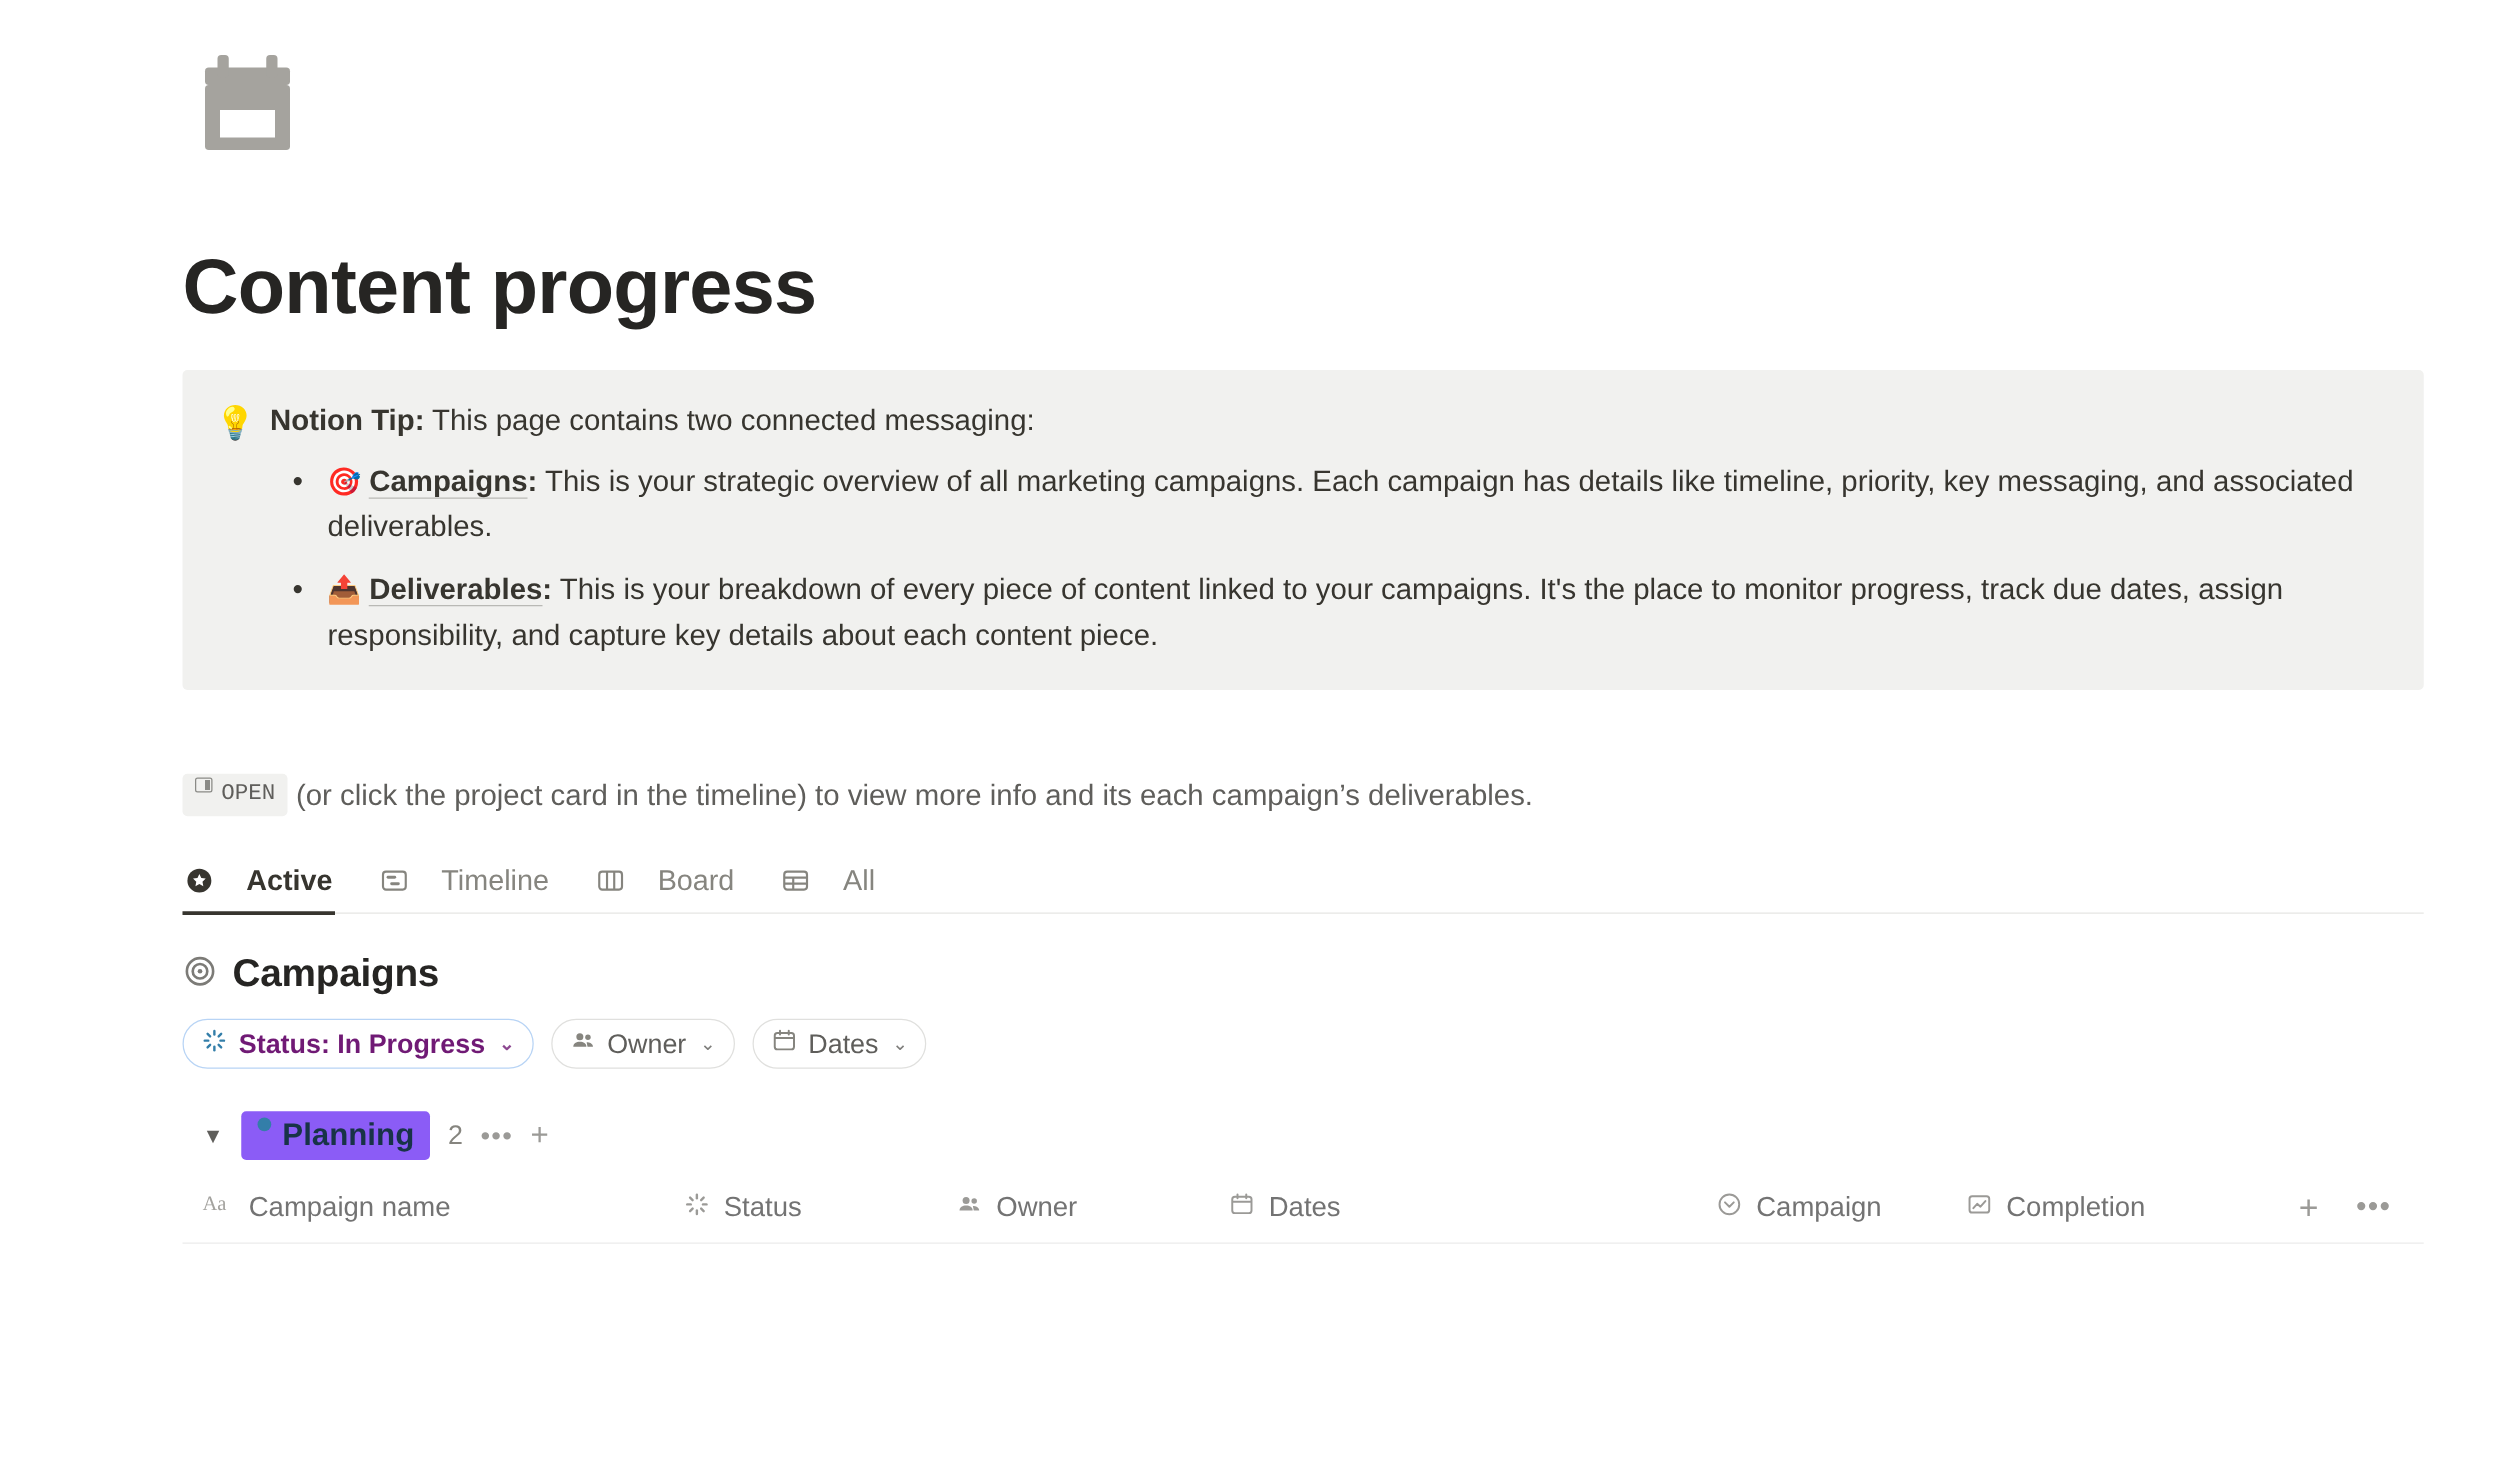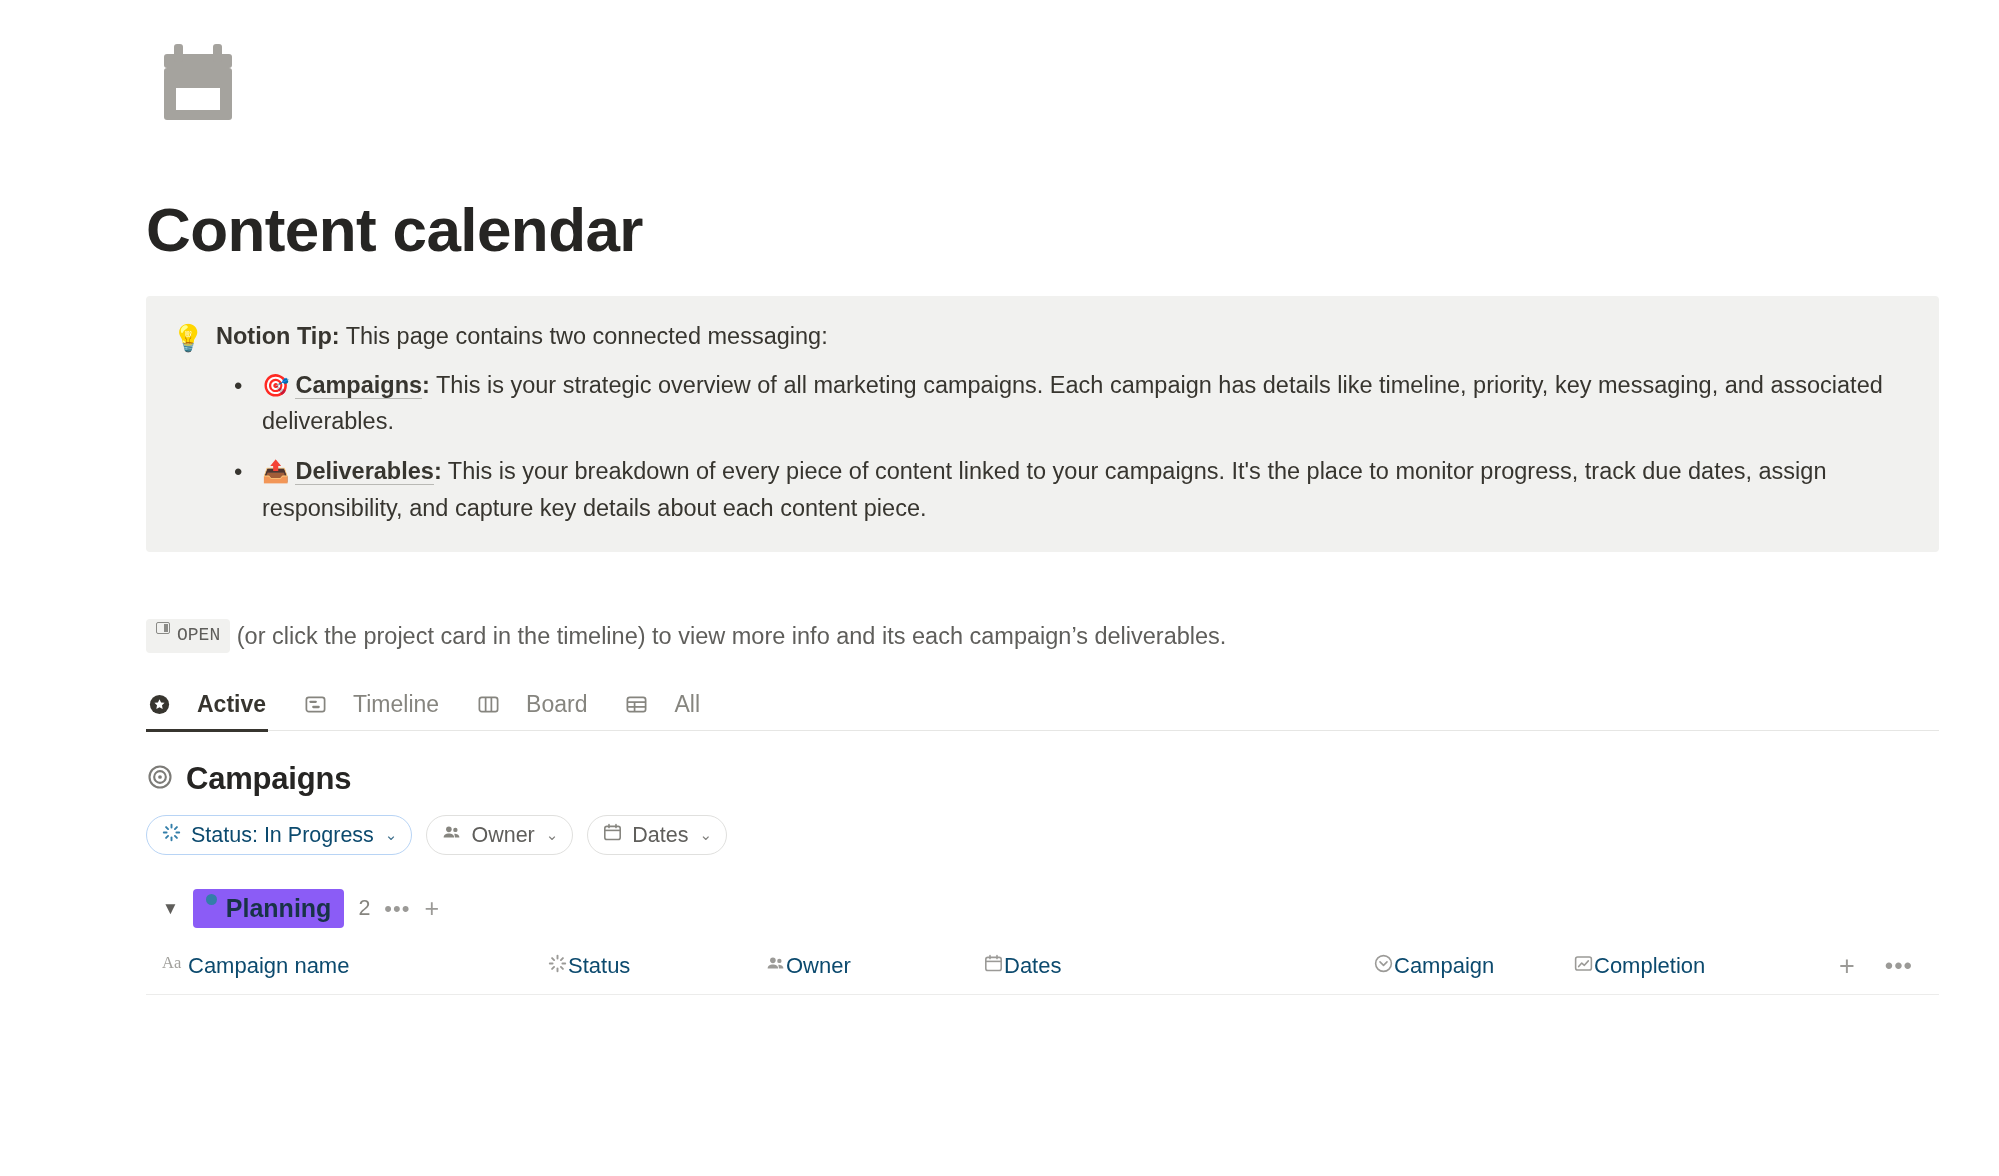--- a/index.html
+++ b/index.html
@@ -192,22 +192,23 @@
     border: 1.4px solid #e0e0de;
     border-radius: 20px;
     font-size: 21.5px;
     color: #5f5e5b;
     background: #fff;
     cursor: pointer;
     white-space: nowrap;
   }
   .pill.active {
     border-color: #b8d4f5;
-    color: #0c4a6e;
+    color: #701a75;
     background: #ffffff;
+    font-weight: bold;
   }
   .pill .chev {
     font-size: 15px;
     opacity: 0.8;
     margin-left: 2px;
   }
 
   
   .group-row {
     display: flex;
@@ -260,22 +261,23 @@
     margin-top: 24px;
     display: flex;
     align-items: center;
     border-bottom: 1.5px solid #ececeb;
     padding-bottom: 14px;
     padding-left: 16px;
   }
   .th {
     display: flex;
     align-items: center;
+    gap: 11px;
     font-size: 22px;
-    color: #0c4a6e;
+    color: #737373;
     cursor: pointer;
   }
   .th .lbl { white-space: nowrap; }
   .th-actions {
     margin-left: auto;
     display: flex;
     align-items: center;
     gap: 30px;
     color: #9b9a97;
     padding-right: 26px;
@@ -294,21 +296,21 @@
     <div class="page-icon">
       <svg width="104" height="104" viewBox="0 0 104 104">
         <rect x="18" y="18" width="68" height="14" rx="3" fill="#a5a39e"></rect>
         <rect x="28" y="8" width="9" height="18" rx="3" fill="#a5a39e"></rect>
         <rect x="67" y="8" width="9" height="18" rx="3" fill="#a5a39e"></rect>
         <rect x="18" y="32" width="68" height="52" rx="3" fill="#a5a39e"></rect>
         <rect x="30" y="52" width="44" height="22" fill="#ffffff"></rect>
       </svg>
     </div>
 
-    <h1 class="page-title">Content calendar</h1>
+    <h1 class="page-title">Content progress</h1>
 
     <div class="callout">
       <div class="callout-row">
         <div class="callout-emoji">💡</div>
         <div class="callout-body">
           <div>
             <b>Notion Tip:</b><span> This page contains two connected messaging:</span>
           </div>
           <ul class="callout-list">
             <li>

